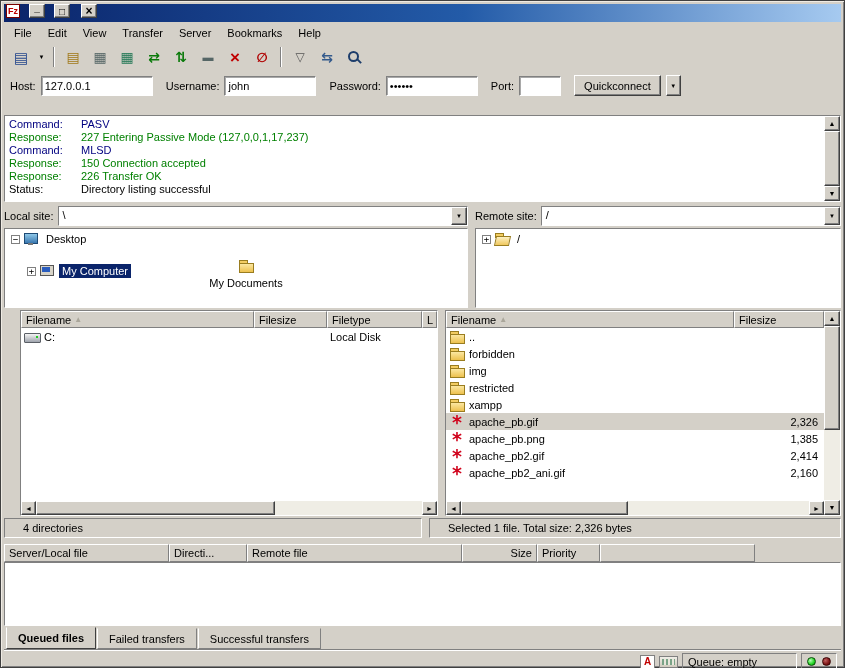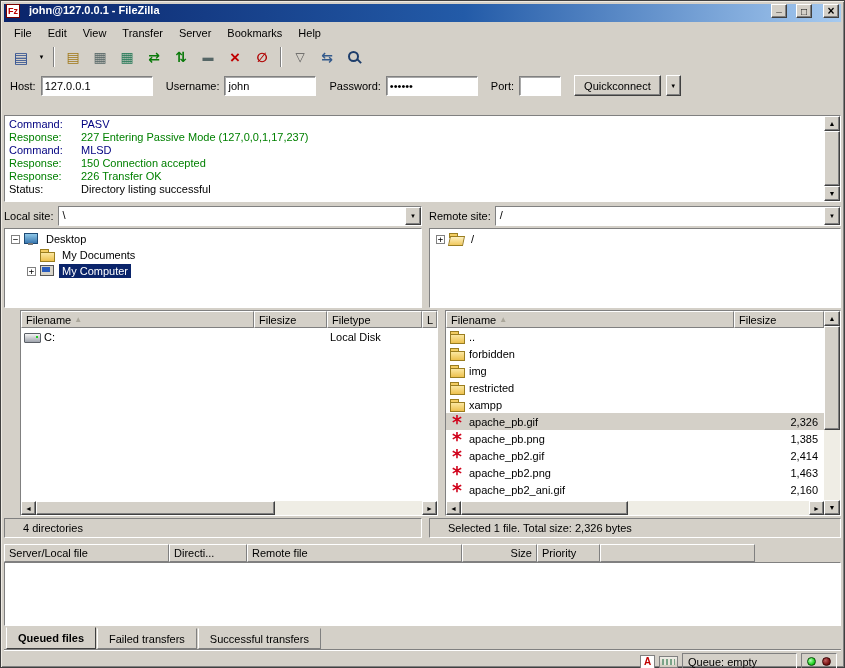--- a/index.html
+++ b/index.html
@@ -83,21 +83,21 @@
   .sb-track-v{ flex:1; position:relative; }
   .sb-thumb-v{ position:absolute; top:0; left:0; width:100%; background:#d4d0c8;
     border:1px solid; border-color:#ffffff #404040 #404040 #ffffff; box-shadow: inset -1px -1px 0 #808080; }
   .sb-track-h{ flex:1; position:relative; }
   .sb-thumb-h{ position:absolute; left:0; top:0; height:100%; background:#d4d0c8;
     border:1px solid; border-color:#ffffff #404040 #404040 #ffffff; box-shadow: inset -1px -1px 0 #808080; }
 
   
   .panes{ display:flex; margin-top:3px; height:103px; flex:none; }
   .pane{ display:flex; flex-direction:column; min-width:0; }
-  .pane-local{ width:418px; flex:none; } .pane-remote{ flex:1; }
+  .pane-local{ width:464px; flex:none; } .pane-remote{ flex:1; }
   .vsplit{ width:7px; flex:none; }
   .site-row{ height:21px; flex:none; display:flex; align-items:center; gap:4px; margin-bottom:2px; }
   .combo{ flex:1; height:20px; display:flex; background:#fff; border:1px solid; border-color:#808080 #ffffff #ffffff #808080; }
   .combo-value{ flex:1; padding:2px 4px; white-space:nowrap; overflow:hidden; }
   .combo-btn{ width:16px; flex:none; display:flex; align-items:center; justify-content:center; }
   .combo-btn::before{ content:"▼"; font-size:6px; }
   .treebox{ flex:1; background:#fff; border:1px solid; border-color:#808080 #ffffff #ffffff #808080; padding:2px; overflow:hidden; }
   .tree-item{ height:16px; display:flex; align-items:center; gap:3px; padding-left:4px; white-space:nowrap; }
   .expander{ width:9px; height:9px; flex:none; border:1px solid #808080; background:#fff;
     font-size:9px; line-height:7px; text-align:center; font-family:"DejaVu Sans Mono",monospace; }
@@ -174,21 +174,20 @@
   .led-green{ background:radial-gradient(circle at 35% 35%, #b6ffb6, #21d321 60%, #0a8a0a); border:1px solid #064d06; }
   .led-red{ background:radial-gradient(circle at 35% 35%, #c06060, #7d1515 60%, #4d0808); border:1px solid #3a0404; }
 </style>
 </head>
 <body>
 
 <div class="window">
 
   <div class="titlebar">
     <span class="app-icon">Fz</span>
-    <span class="title-text">john@127.0.0.1 - FileZilla</span>
     <button class="wbtn wbtn-min raised"></button>
     <button class="wbtn wbtn-max raised"></button>
     <button class="wbtn wbtn-close raised"></button>
   </div>
 
   <div class="menubar">
 
       <span class="menu-item">File</span>
 
       <span class="menu-item">Edit</span>
@@ -332,21 +331,21 @@
         </div>
       </div>
       <div class="treebox">
 
           <div class="tree-item">
             <span class="expander">−</span>
             <span class="fico" data-icon="desktop"></span>
             <span class="tree-label">Desktop</span>
           </div>
 
-          <div class="tree-item" style="padding-left: 20px;">
+          <div class="tree-item" style="padding-left: 20px; flex-direction: column;">
             <span class="expander" style="visibility: hidden;"></span>
             <span class="fico" data-icon="documents"></span>
             <span class="tree-label">My Documents</span>
           </div>
 
           <div class="tree-item selected" style="padding-left: 20px;">
             <span class="expander">+</span>
             <span class="fico" data-icon="computer"></span>
             <span class="tree-label">My Computer</span>
           </div>
@@ -515,29 +514,20 @@
             <div class="row remote-grid">
               <div class="cell">
                 <span class="fico" data-icon="image"></span>
                 <span>apache_pb2.gif</span>
               </div>
               <div class="cell right">
                 <span>2,414</span>
               </div>
             </div>
 
-            <div class="row remote-grid">
-              <div class="cell">
-                <span class="fico" data-icon="image"></span>
-                <span>apache_pb2.png</span>
-              </div>
-              <div class="cell right">
-                <span>1,463</span>
-              </div>
-            </div>
 
             <div class="row remote-grid">
               <div class="cell">
                 <span class="fico" data-icon="image"></span>
                 <span>apache_pb2_ani.gif</span>
               </div>
               <div class="cell right">
                 <span>2,160</span>
               </div>
             </div>

